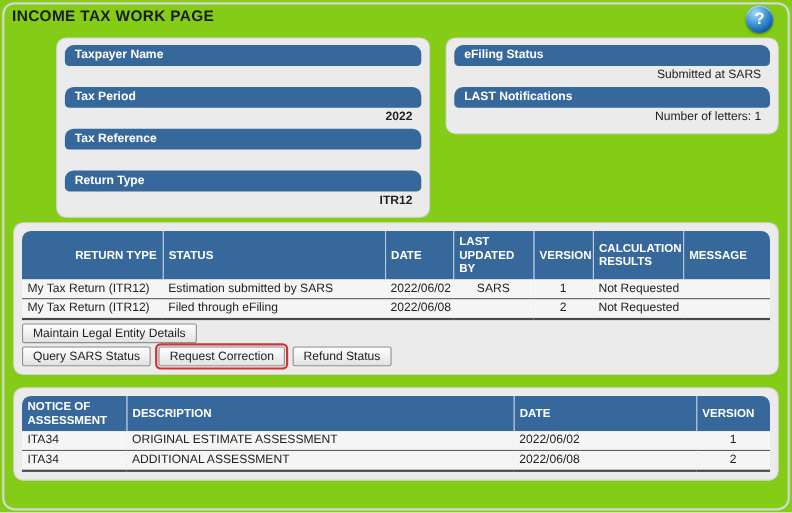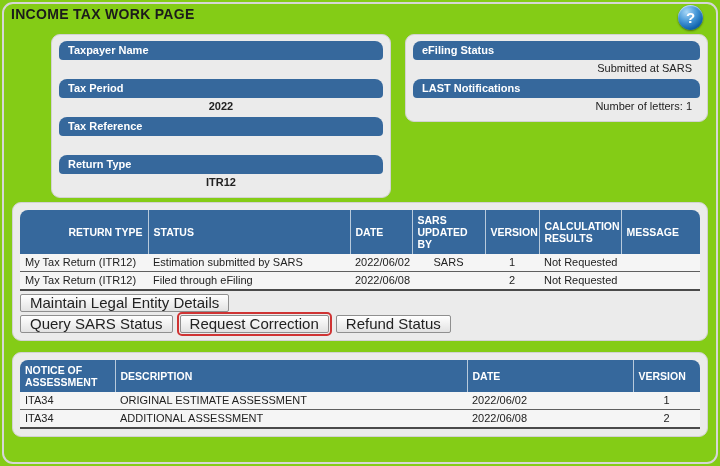--- a/index.html
+++ b/index.html
@@ -18,21 +18,21 @@
 
   .columns { position:absolute; left:12px; right:12px; top:34px; display:flex; gap:14px; align-items:flex-start;padding-left:39px; }
   .panel { background:#ebebeb; border:1px solid #d2d2d2; border-radius:9px; padding:6px 7px 4px 7px; }
   .panel.left { width:340px; flex:none; }
   .panel.right { flex:1; }
 
   .field { margin-bottom:2px; }
   .bar { background:#36689c; color:#fff; font-weight:bold; font-size:11px; line-height:13px;
          padding:3px 9px; border-radius:8px 8px 4px 4px; }
   .val { text-align:right; font-size:11px; line-height:13px; padding:2px 8px; min-height:17px; color:#222; }
-  .val.bold { font-weight:bold;text-align:center; }
+  .val.bold { font-weight:bold; }
   .linktext { color:#222; cursor:pointer; }
 
   .section { position:absolute; left:12px; right:12px; background:#ebebeb; border:1px solid #d2d2d2;
              border-radius:9px; padding:7px; }
   #returns-section { top:202px; }
   #notices-section { top:352px; }
 
   table { width:100%; border-collapse:collapse; table-layout:fixed; }
   th { background:#36689c; color:#fff; font-size:10.5px; line-height:12px; font-weight:bold;
        padding:4px 5px; text-align:left; vertical-align:middle; border-right:1px solid rgba(255,255,255,.65); }
@@ -40,21 +40,21 @@
   th:first-child { border-top-left-radius:8px; }
   th:last-child { border-top-right-radius:8px; }
   th.right { text-align:right; }
   td { background:#f5f5f5; font-size:11px; line-height:13px; color:#222; padding:2px 5px;
        border-bottom:1px solid #5f5f5f; white-space:nowrap; overflow:hidden; }
   tr.last td { border-bottom:2px solid #4a4a4a; }
   td.center { text-align:center; }
 
   .btnrow { margin-top:3px; display:flex; gap:7px; align-items:center; }
   .btn { display:inline-block; border:1px solid #8f8f8f; background:linear-gradient(#ffffff,#e2e2e2);
-         padding:1px 9px; font-size:15px; line-height:14px; color:#222; border-radius:2px; cursor:pointer;
+         padding:1px 9px; font-size:11px; line-height:14px; color:#222; border-radius:2px; cursor:pointer;
          white-space:nowrap;text-align:right; }
   .btn.hl { outline:2px solid #cf3333; outline-offset:1px; }
 </style>
 </head>
 <body>
 
 <div id="app">
   <div class="frame"></div>
 
   <div class="page-title">INCOME TAX WORK PAGE</div>
@@ -101,21 +101,21 @@
         <col style="width:73px">
           <col style="width:54px">
           <col style="width:82px">
           <col>
       </colgroup>
       <tbody>
           <tr>
         <th class="right">RETURN TYPE</th>
         <th>STATUS</th>
         <th>DATE</th>
-        <th>SARS UPDATED BY</th>
+        <th>LAST UPDATED BY</th>
         <th>VERSION</th>
         <th>CALCULATION RESULTS</th>
         <th>MESSAGE</th>
       </tr>
       <tr>
         <td><span class="linktext">My Tax Return (ITR12)</span></td>
         <td>Estimation submitted by SARS</td>
         <td>2022/06/02</td>
         <td class="center">SARS</td>
         <td class="center">1</td>

